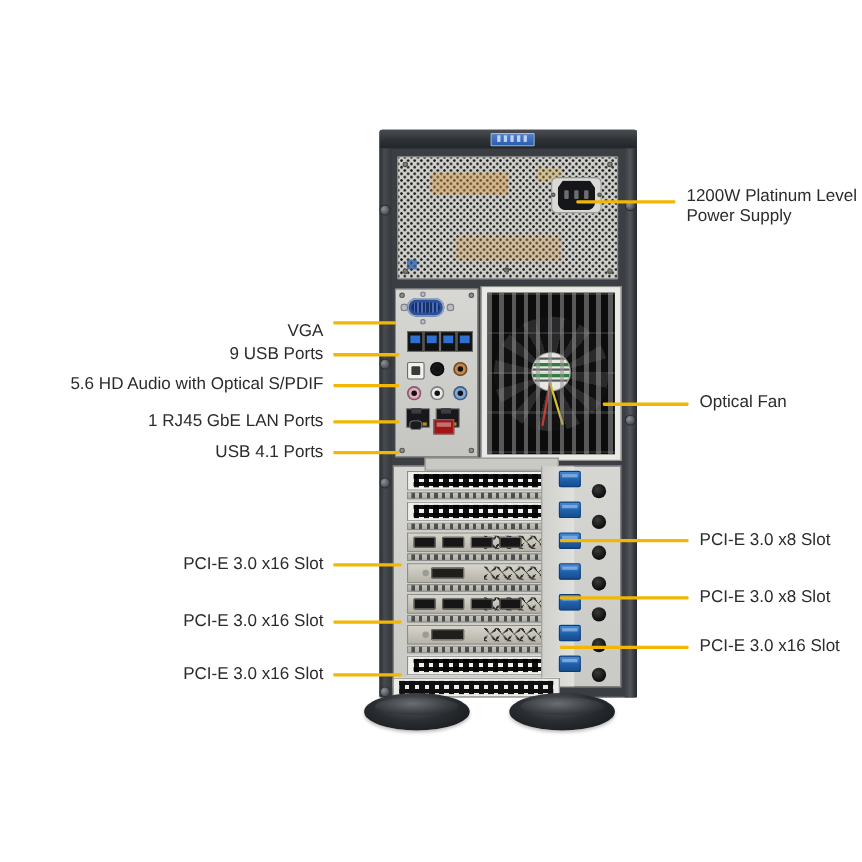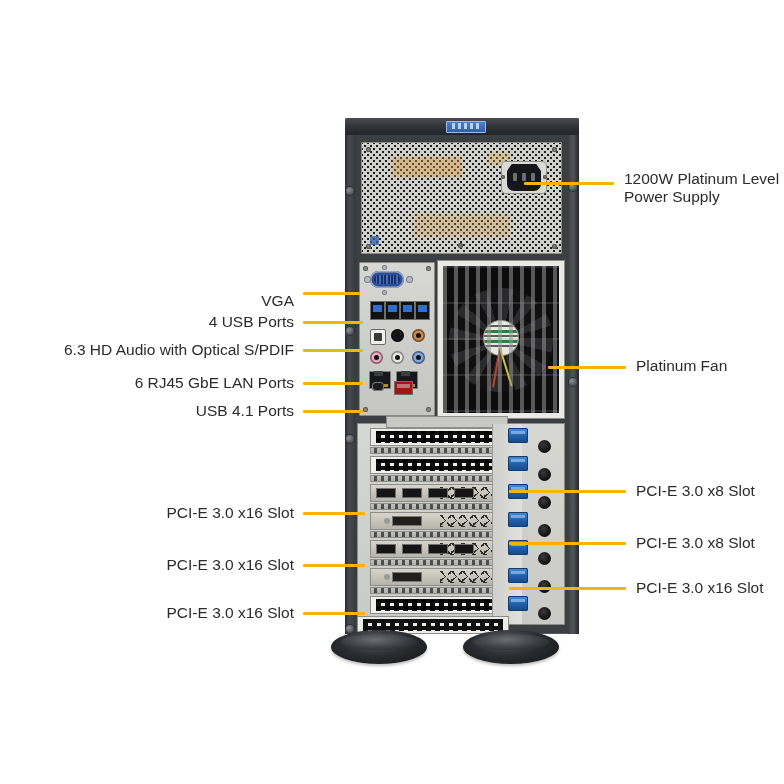--- a/index.html
+++ b/index.html
@@ -356,42 +356,42 @@
   </div>
   <div class="foot" style="left:443px;top:630px">
     <div class="foot-top"></div>
   </div>
 
   <div class="leader" style="left:504px;top:182px;width:90px;"></div>
   <div class="label right" style="left:604px;top:170px;">1200W Platinum Level
 Power Supply</div>
 
   <div class="leader" style="left:528px;top:366px;width:78px;"></div>
-  <div class="label right" style="left:616px;top:357px;">Platinum Fan</div>
+  <div class="label right" style="left:616px;top:357px;">Optical Fan</div>
 
   <div class="leader" style="left:489px;top:490px;width:117px;"></div>
   <div class="label right" style="left:616px;top:482px;">PCI-E 3.0 x8 Slot</div>
 
   <div class="leader" style="left:489px;top:542px;width:117px;"></div>
   <div class="label right" style="left:616px;top:534px;">PCI-E 3.0 x8 Slot</div>
 
   <div class="leader" style="left:489px;top:587px;width:117px;"></div>
   <div class="label right" style="left:616px;top:579px;">PCI-E 3.0 x16 Slot</div>
 
   <div class="leader" style="left:283px;top:292px;width:57px;"></div>
   <div class="label left" style="left:34px;top:292px;width:240px;">VGA</div>
 
   <div class="leader" style="left:283px;top:321px;width:60px;"></div>
-  <div class="label left" style="left:34px;top:313px;width:240px;">4 USB Ports</div>
+  <div class="label left" style="left:34px;top:313px;width:240px;">9 USB Ports</div>
 
   <div class="leader" style="left:283px;top:349px;width:60px;"></div>
-  <div class="label left" style="left:0px;top:341px;width:274px;">6.3 HD Audio with Optical S/PDIF</div>
+  <div class="label left" style="left:0px;top:341px;width:274px;">5.6 HD Audio with Optical S/PDIF</div>
 
   <div class="leader" style="left:283px;top:382px;width:60px;"></div>
-  <div class="label left" style="left:34px;top:374px;width:240px;">6 RJ45 GbE LAN Ports</div>
+  <div class="label left" style="left:34px;top:374px;width:240px;">1 RJ45 GbE LAN Ports</div>
 
   <div class="leader" style="left:283px;top:410px;width:60px;"></div>
   <div class="label left" style="left:34px;top:402px;width:240px;">USB 4.1 Ports</div>
 
   <div class="leader" style="left:283px;top:512px;width:62px;"></div>
   <div class="label left" style="left:34px;top:504px;width:240px;">PCI-E 3.0 x16 Slot</div>
 
   <div class="leader" style="left:283px;top:564px;width:62px;"></div>
   <div class="label left" style="left:34px;top:556px;width:240px;">PCI-E 3.0 x16 Slot</div>
 

